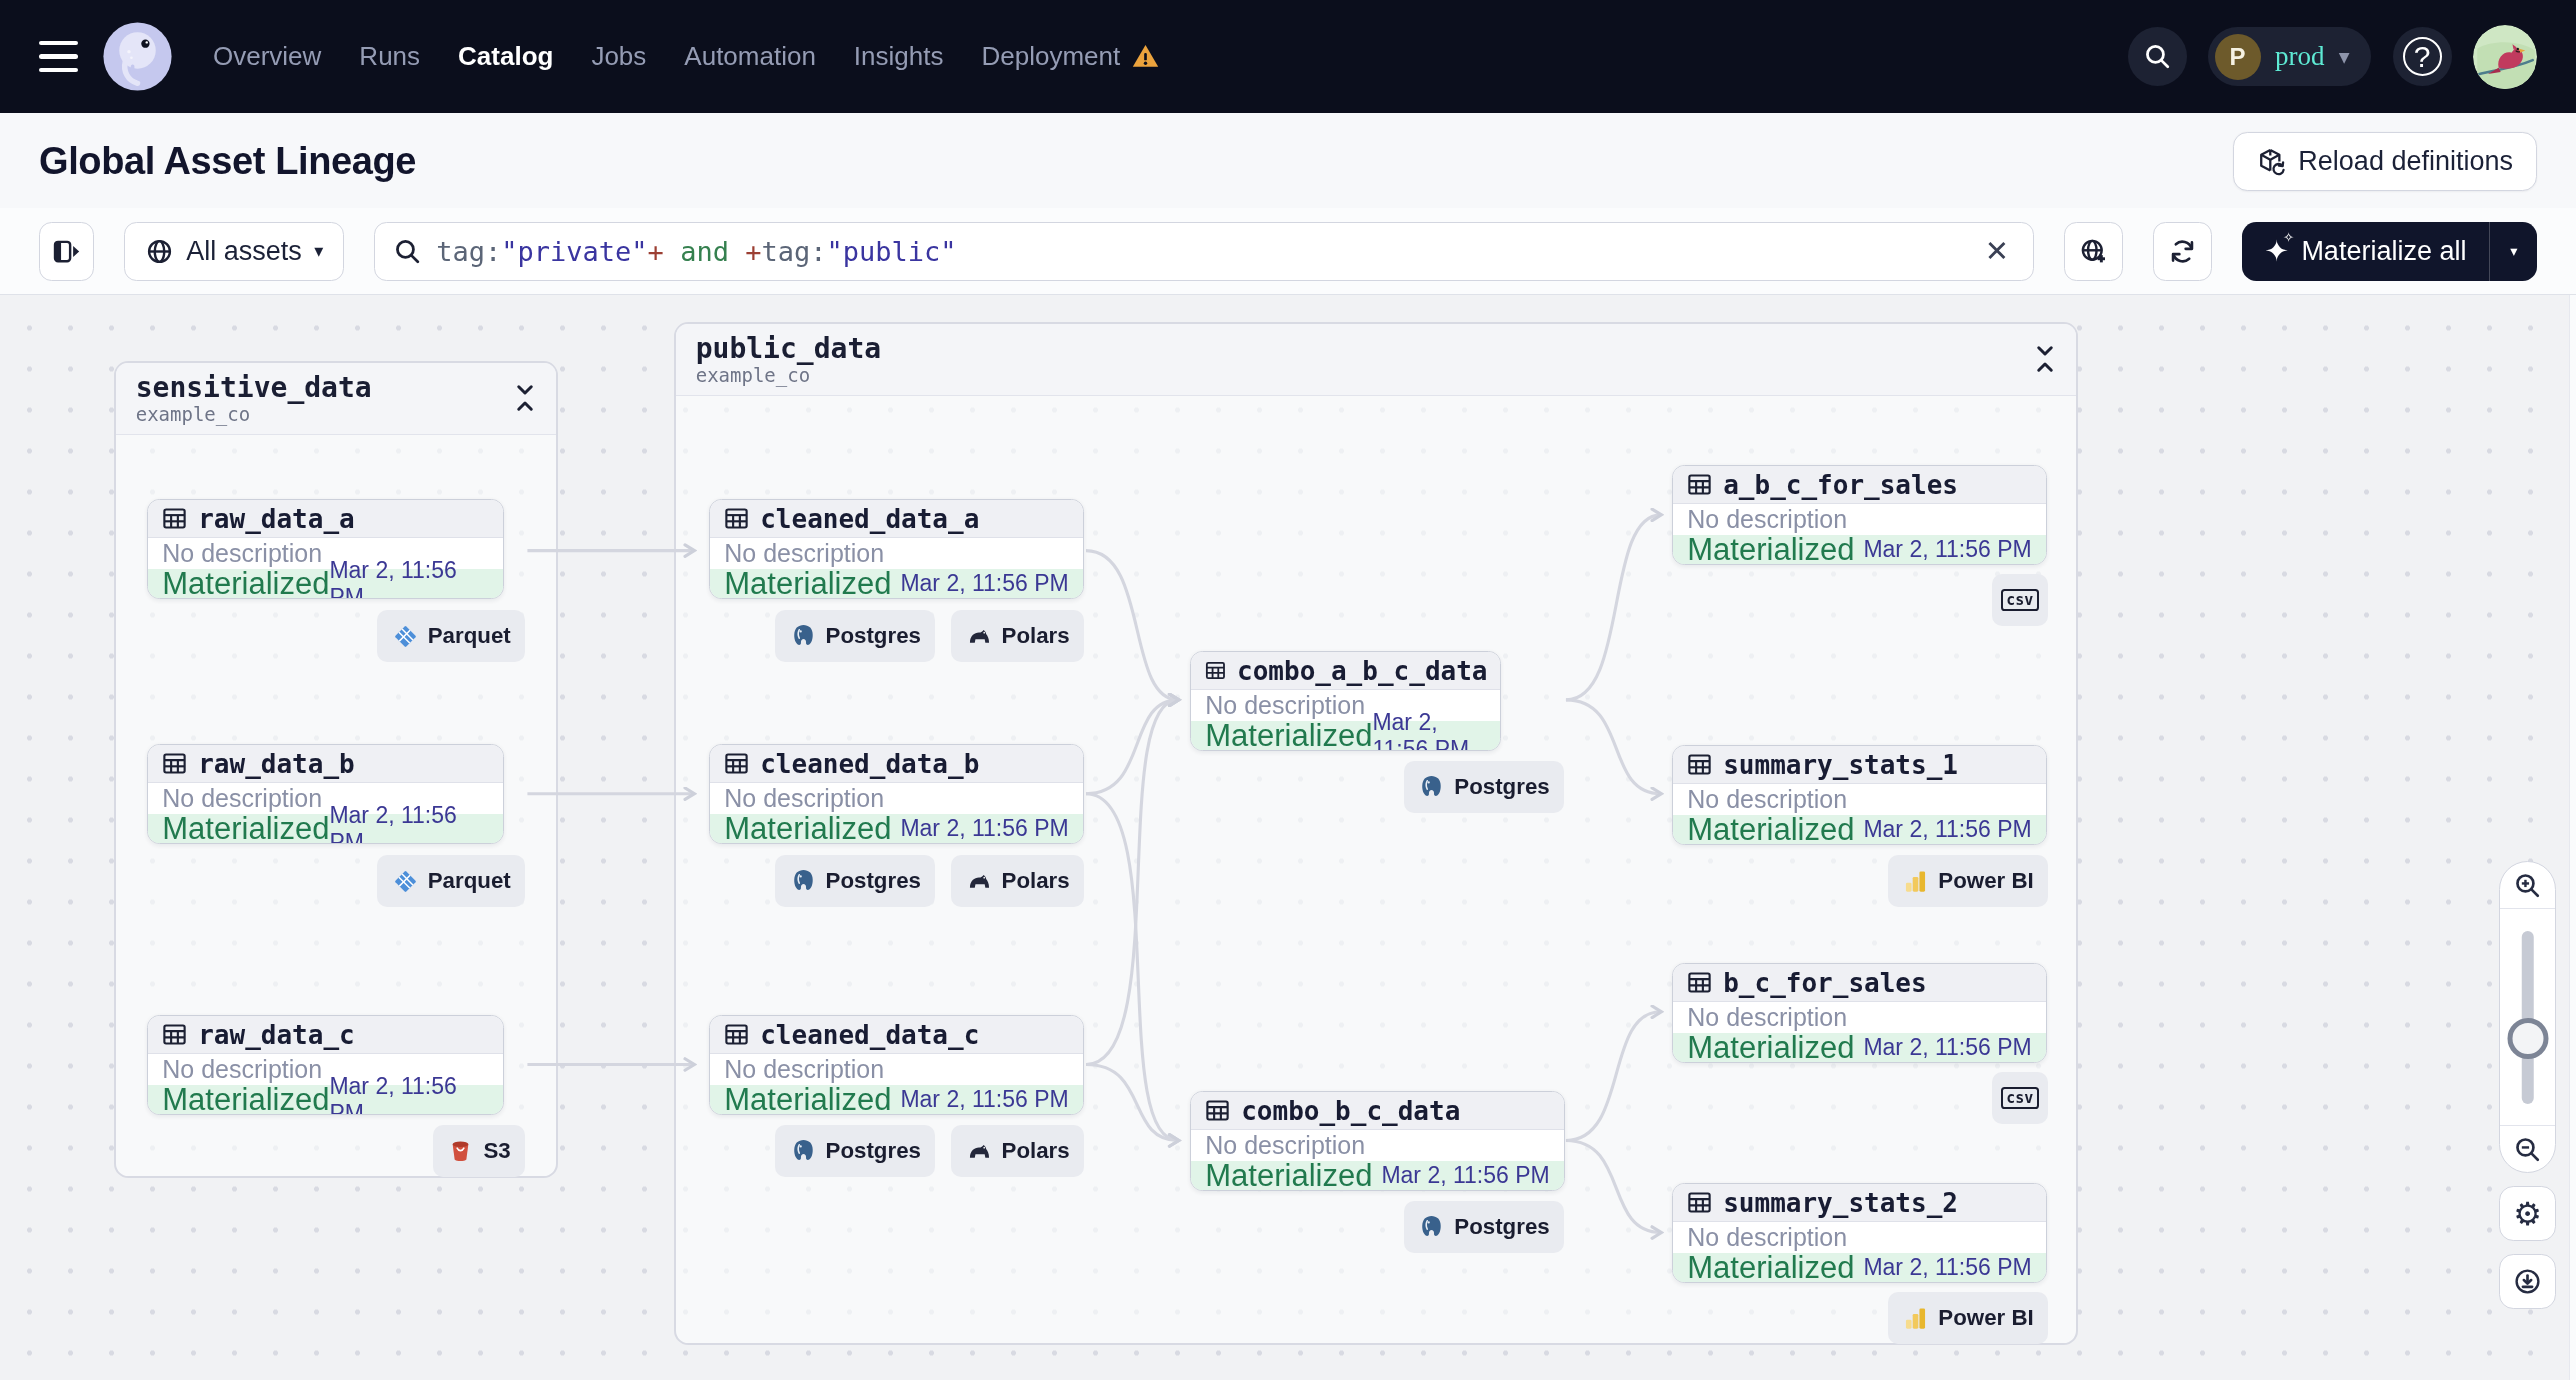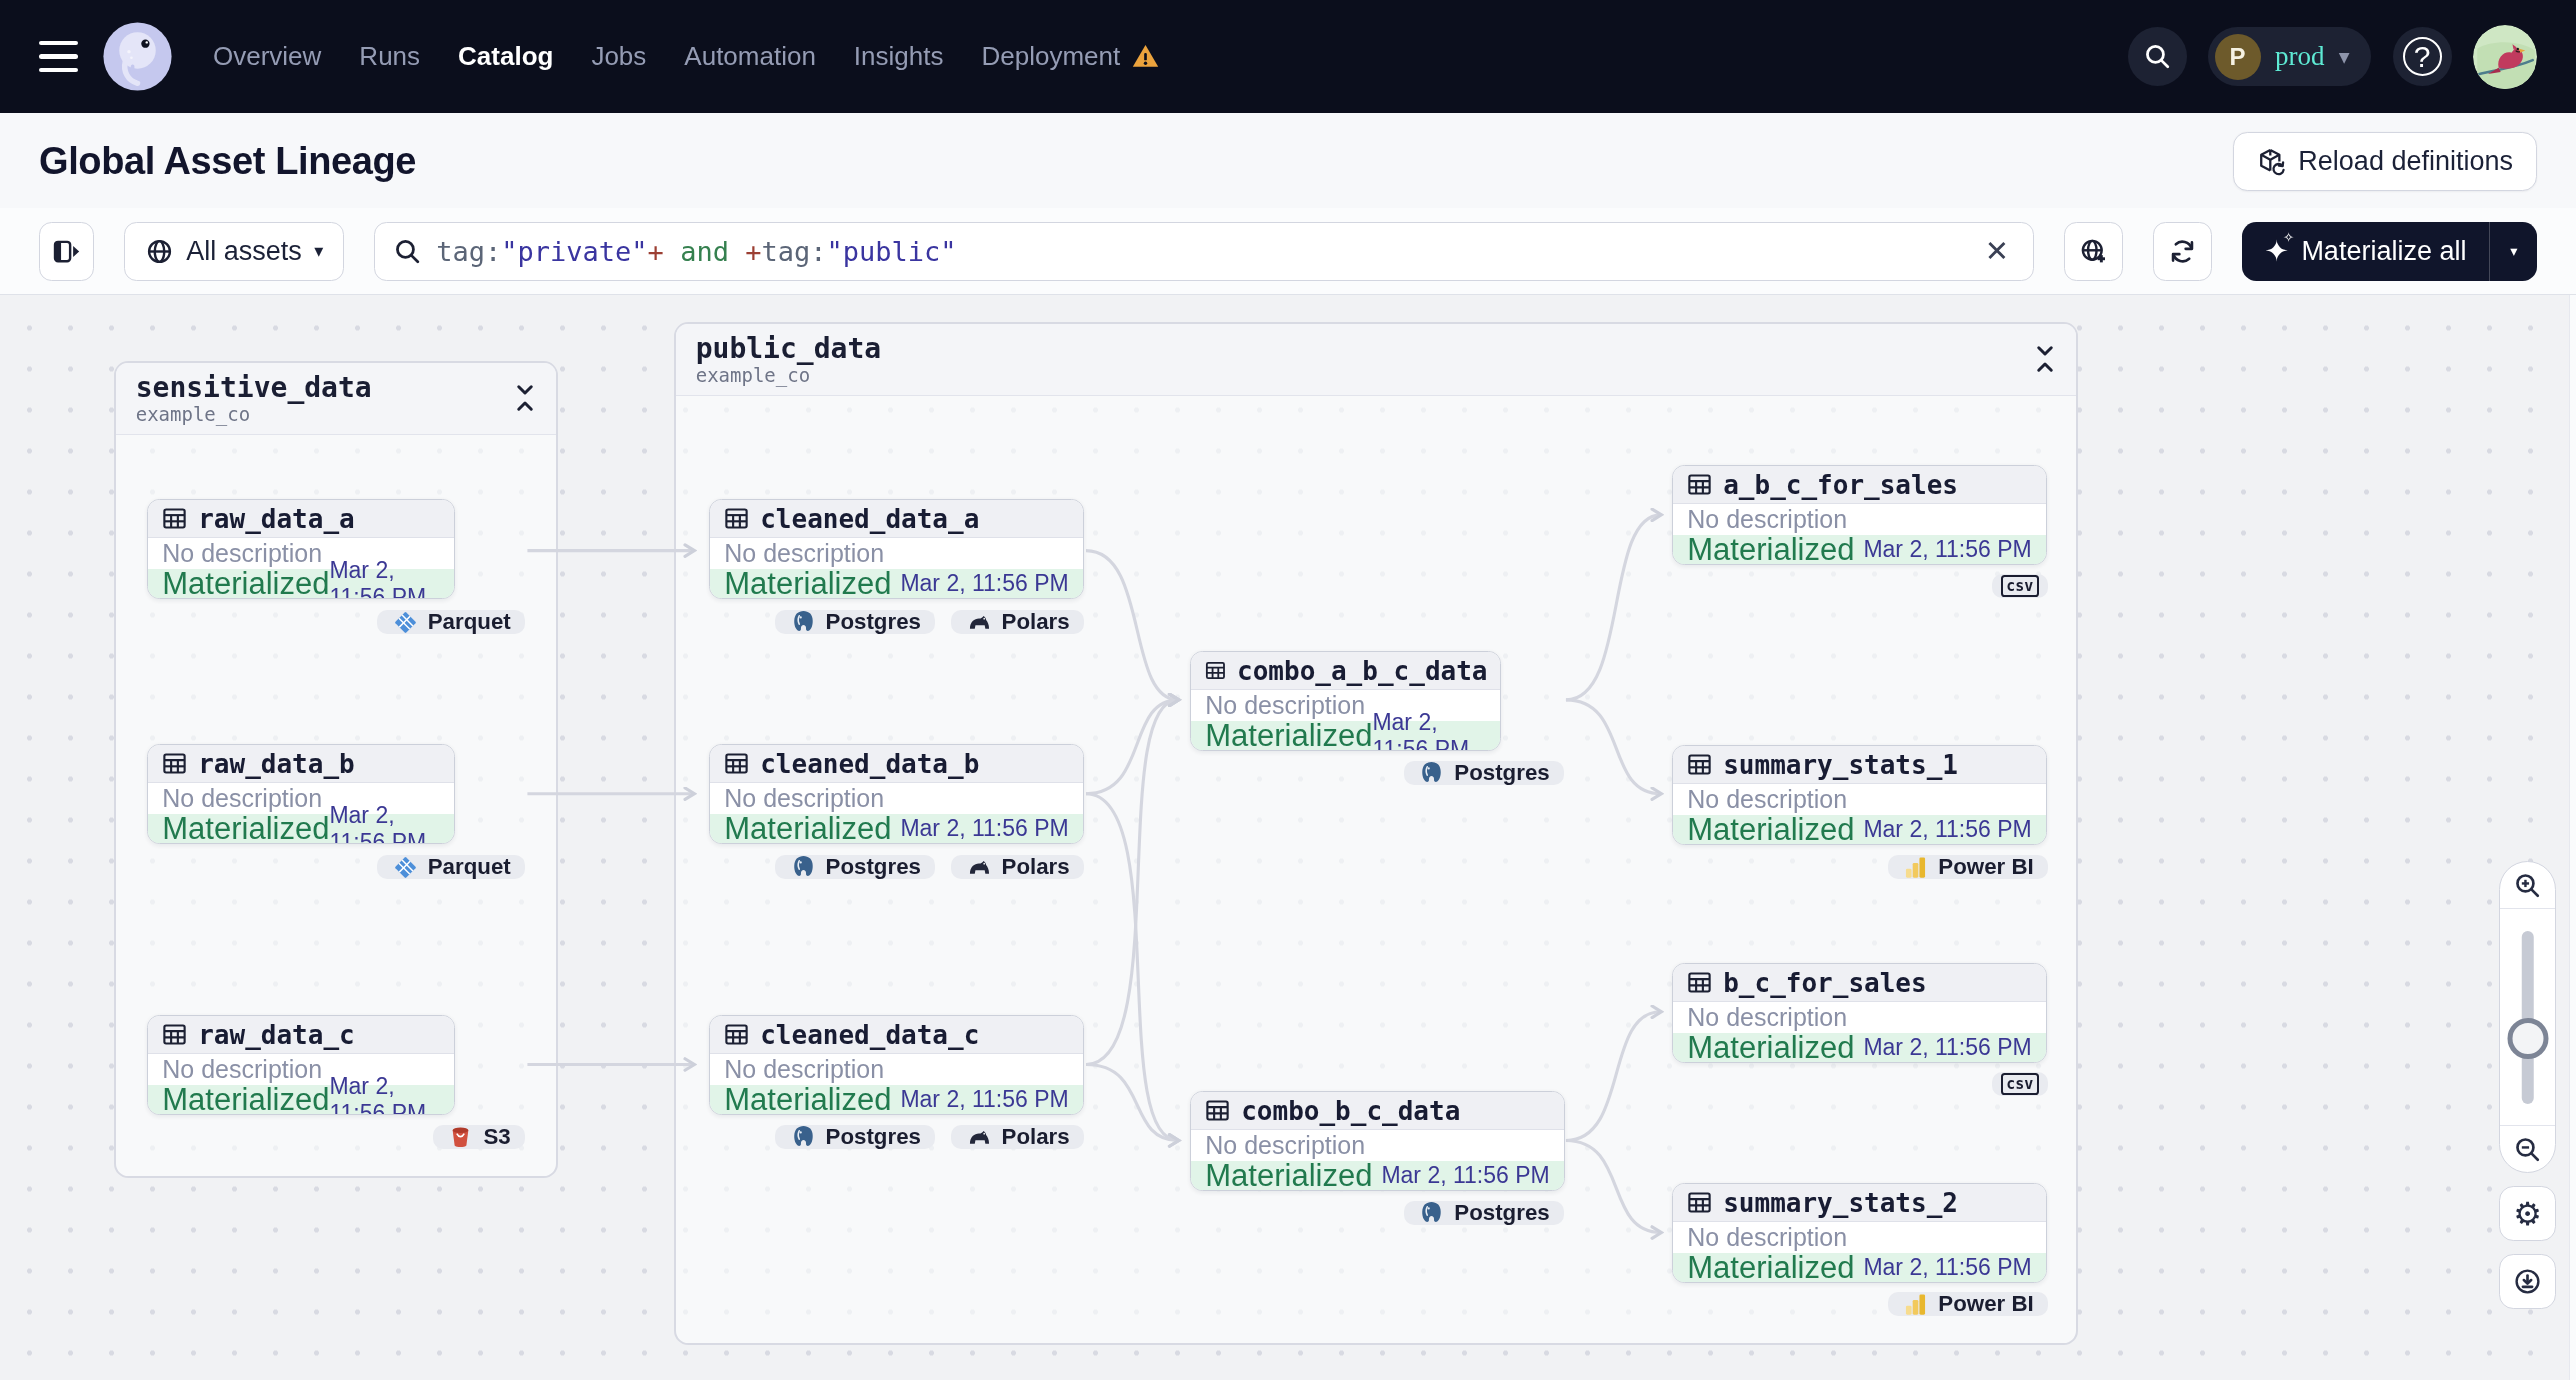--- a/index.html
+++ b/index.html
@@ -60,31 +60,31 @@
             background-size:41px 41px; background-position:9px 12.5px; overflow:hidden; }
   .group { position:absolute; border:2.2px solid #d8dae3; border-radius:14.3px; background:rgba(252,253,254,.62); z-index:1; }
   .group-h { position:absolute; left:0; top:0; right:0; height:72px; background:#f4f5f8; border-bottom:1.8px solid #e2e4ec;
              border-radius:11.6px 11.6px 0 0; padding:9px 19.7px 0 19.7px; }
   .group-name { font-size:28px; font-weight:700; color:#1a1e33; line-height:32px; }
   .group-sub { font-size:19px; color:#6e7487; line-height:21.5px; }
   .group-collapse { position:absolute; right:16px; top:19.7px; width:30px; height:30px; cursor:pointer; }
 
   #edges { position:absolute; left:0; top:0; z-index:2; }
 
-  .node { position:absolute; width:308px; height:100px; background:#ffffff; border:1.8px solid #ccd0da; border-radius:12.5px;
+  .node { position:absolute; width:357px; height:100px; background:#ffffff; border:1.8px solid #ccd0da; border-radius:12.5px;
           overflow:hidden; z-index:3; box-shadow:0 1.8px 4.5px rgba(20,25,45,.07); cursor:pointer; }
   .node-h { height:38px; background:#eff0f4; border-bottom:1.8px solid #dfe1e9; display:flex; align-items:center; gap:10.7px; padding:0 12.5px; }
   .node-h .nname { font-size:26px; font-weight:600; color:#181c33; }
   .node-b { height:31px; display:flex; align-items:center; padding:0 14.3px; font-size:25px; color:#8a90a6; }
   .node-f { height:29.5px; background:#e1f4e8; display:flex; align-items:center; justify-content:space-between; padding:0 14.3px; }
   .node-f .stat { font-size:31px; color:#217a4e; }
   .node-f .time { font-size:23px; color:#3b3894; }
 
   .badges { position:absolute; display:flex; gap:16px; z-index:3; }
-  .badge { height:24px; border-radius:10px; background:#e9ebf0; display:flex; align-items:center; gap:9px; padding:0 14.3px;
+  .badge { height:52px; border-radius:10px; background:#e9ebf0; display:flex; align-items:center; gap:9px; padding:0 14.3px;
            font-size:22.3px; font-weight:700; color:#1a1d30; cursor:pointer; }
   .badge.square { padding:0 9px; }
   .csvbox { font-family:"DejaVu Sans Mono", monospace; font-size:15px; font-weight:700; color:#1a1d30;
             border:2.2px solid #1a1d30; border-radius:3.6px; padding:0 3.6px; line-height:18px; }
 
   
   #zoom-panel { position:absolute; left:2499px; top:861px; width:57px; height:312px; background:#ffffff;
                 border:1.8px solid #d3d6e0; border-radius:29px; z-index:10; display:flex; flex-direction:column; }
   .zp-btn { height:46px; display:flex; align-items:center; justify-content:center; cursor:pointer; }
   #zoom-slider { flex:1; border-top:1.8px solid #e2e4ec; border-bottom:1.8px solid #e2e4ec; position:relative; }

